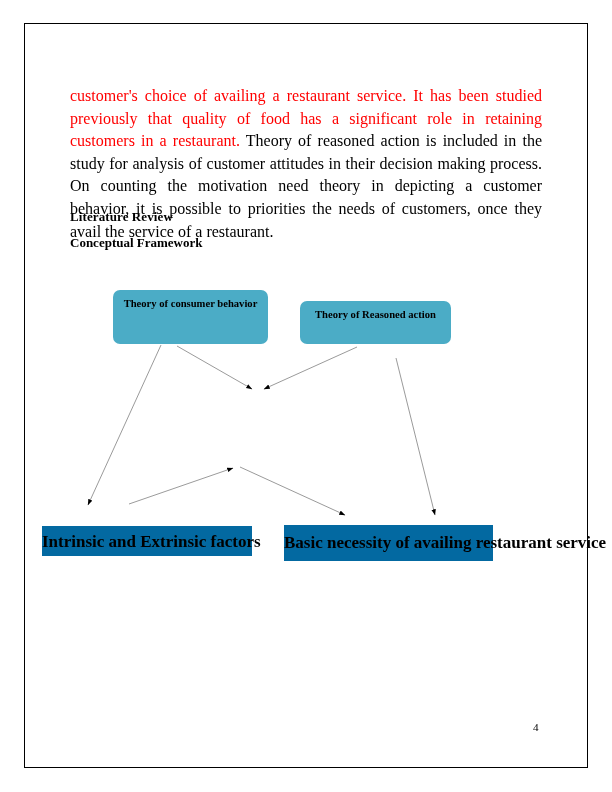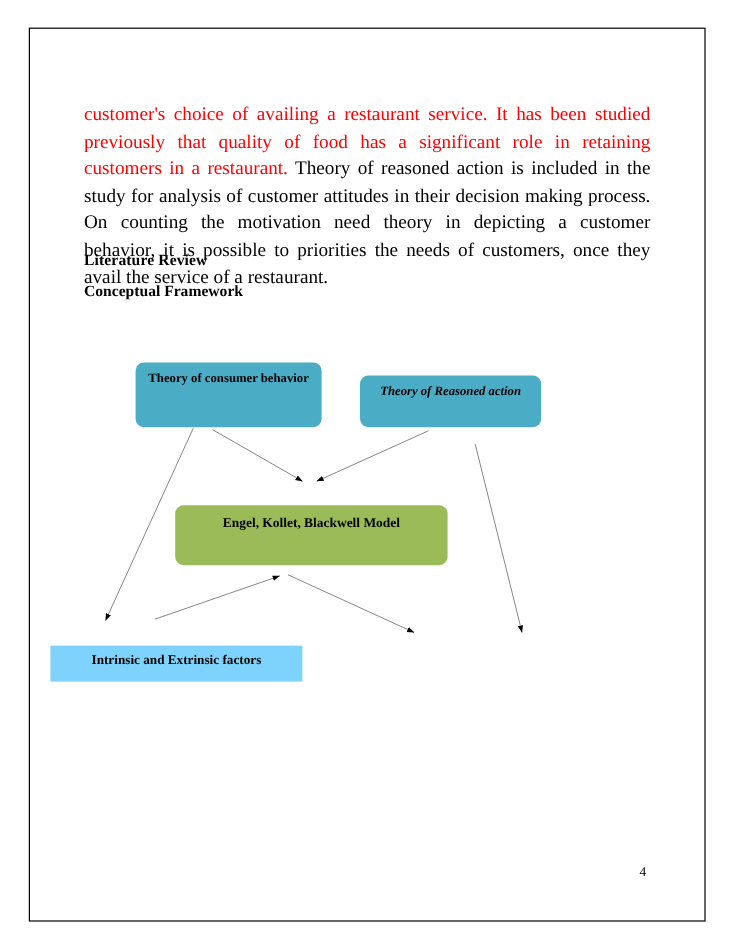--- a/index.html
+++ b/index.html
@@ -56,21 +56,21 @@
     top: 198px;
     font-size: 13px;
     font-weight: bold;
     color: #000000;
   }
 
   
   #diagram {
     position: absolute;
     left: 0;
-    top: 12px;
+    top: 0;
     width: 564px;
     height: 745px;
   }
   #connectors {
     position: absolute;
     left: 0;
     top: 0;
     width: 564px;
     height: 745px;
     pointer-events: none;
@@ -94,34 +94,34 @@
     background: #4BACC6;
     border-radius: 7px;
     font-size: 10.6px;
   }
   .node-green {
     background: #9BBB59;
     border-radius: 7px;
     font-size: 11.2px;
   }
   .node-purple {
-    background: #7dd3fc;
+    background: #0369a1;
     border-radius: 0;
-    font-size: 11px;
+    font-size: 17px;
   }
 
   #node-consumer-behavior {
     left: 88px;  top: 266px;  width: 155px; height: 54px;
   }
   #node-consumer-behavior .node-label { top: 8px; }
 
   #node-reasoned-action {
     left: 275px; top: 277px; width: 151px; height: 43px;
   }
-  #node-reasoned-action .node-label { top: 8px; font-style: italic; }
+  #node-reasoned-action .node-label { top: 8px; }
 
   #node-ekb-model {
     left: 121px; top: 385px; width: 227px; height: 50px;
   }
   #node-ekb-model .node-label { top: 9px; }
 
   #node-intrinsic-extrinsic {
     left: 17px;  top: 502px; width: 210px; height: 30px;
   }
   #node-intrinsic-extrinsic .node-label { top: 6px; }
@@ -172,26 +172,26 @@
     </svg>
 
     <div class="node node-teal" id="node-consumer-behavior">
       <span class="node-label">Theory of consumer behavior</span>
     </div>
 
     <div class="node node-teal" id="node-reasoned-action">
       <span class="node-label">Theory of Reasoned action</span>
     </div>
 
-    <div class="node node-green" id="node-ekb-model">
-      <span class="node-label">Engel, Kollet, Blackwell Model</span>
-    </div>
 
     <div class="node node-purple" id="node-intrinsic-extrinsic">
       <span class="node-label">Intrinsic and Extrinsic factors</span>
     </div>
 
+    <div class="node node-purple" id="node-basic-necessity">
+      <span class="node-label">Basic necessity of availing restaurant service</span>
+    </div>
 
   </div>
 
   <div id="page-number">4</div>
 
 </div>
 
 </body></html>

